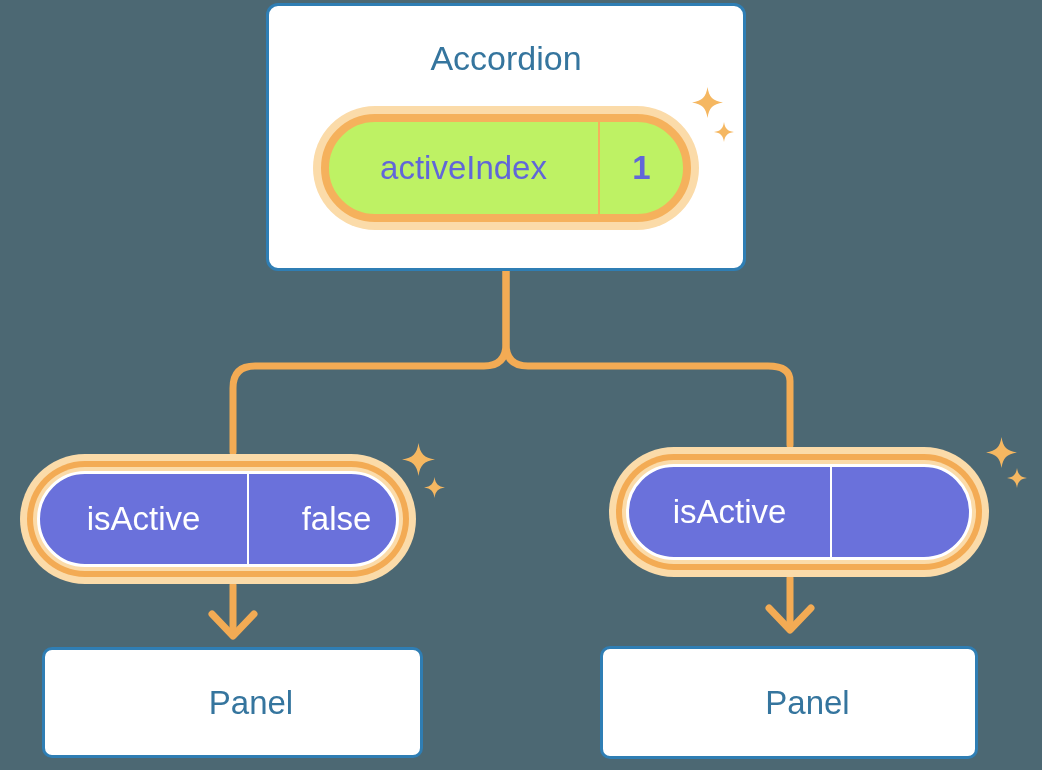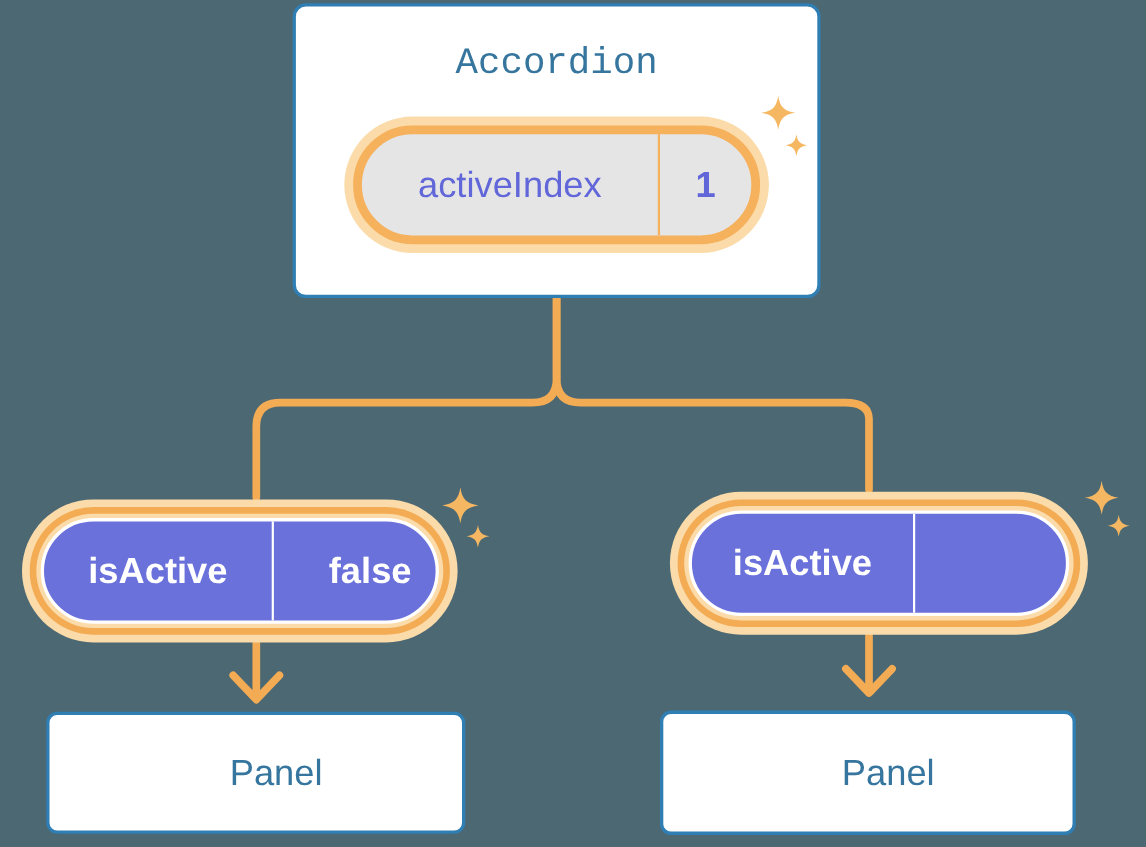--- a/index.html
+++ b/index.html
@@ -20,27 +20,26 @@
     z-index:2;
   }
   .card.accordion{
     left:266px;top:3px;width:480px;height:268px;border-radius:12px;
   }
   .card-title{
     position:absolute;left:0;top:33px;width:100%;
     text-align:center;
     font-size:34px;font-weight:500;
     color:var(--heading_text,#35759E);
-    font-family:Liberation Mono, monospace;
   }
 
   
   .state-pill{
     position:absolute;left:321px;top:114px;width:370px;height:108px;
-    background:#e5e5e5;
+    background:#bef264;
     border:8px solid var(--orange_ring,#F5B15C);
     border-radius:60px;
     box-shadow:0 0 0 8px var(--orange_glow,#FBDBA9);
     display:flex;align-items:stretch;
     z-index:3;
   }
   .state-pill .cell{
     display:flex;align-items:center;justify-content:center;
     font-size:33px;color:var(--purple_text,#6166D9);
   }
@@ -57,25 +56,25 @@
     box-shadow:0 0 0 4px var(--orange_glow,#FBDBA9),
                0 0 0 10px var(--orange,#F3AB54),
                0 0 0 17px var(--orange_glow,#FBDBA9);
     display:flex;align-items:stretch;
     z-index:3;
   }
   .prop-pill.left{left:37px;top:471px;width:362px;}
   .prop-pill.right{left:626px;top:464px;width:346px;}
   .prop-pill .cell{
     display:flex;align-items:center;justify-content:center;
-    font-size:33px;color:#fff;font-weight:bold;
+    font-size:33px;color:#fff;
   }
   .prop-pill.left .cell.key{width:207px;}
   .prop-pill.right .cell.key{width:201px;}
-  .prop-pill .cell.val{flex:1;font-weight:700;padding-left:28px;}
+  .prop-pill .cell.val{flex:1;font-weight:400;padding-left:28px;}
   .prop-pill .divider{width:2px;background:#fff;}
 
   
   .card.panel-left{left:42px;top:647px;width:381px;height:111px;border-radius:10px;}
   .card.panel-right{left:600px;top:646px;width:378px;height:113px;border-radius:10px;}
   .panel-label{
     position:absolute;left:0;top:0;width:100%;height:100%;
     display:flex;align-items:center;justify-content:center;
     font-size:33px;font-weight:500;
     color:var(--heading_text,#35759E);

